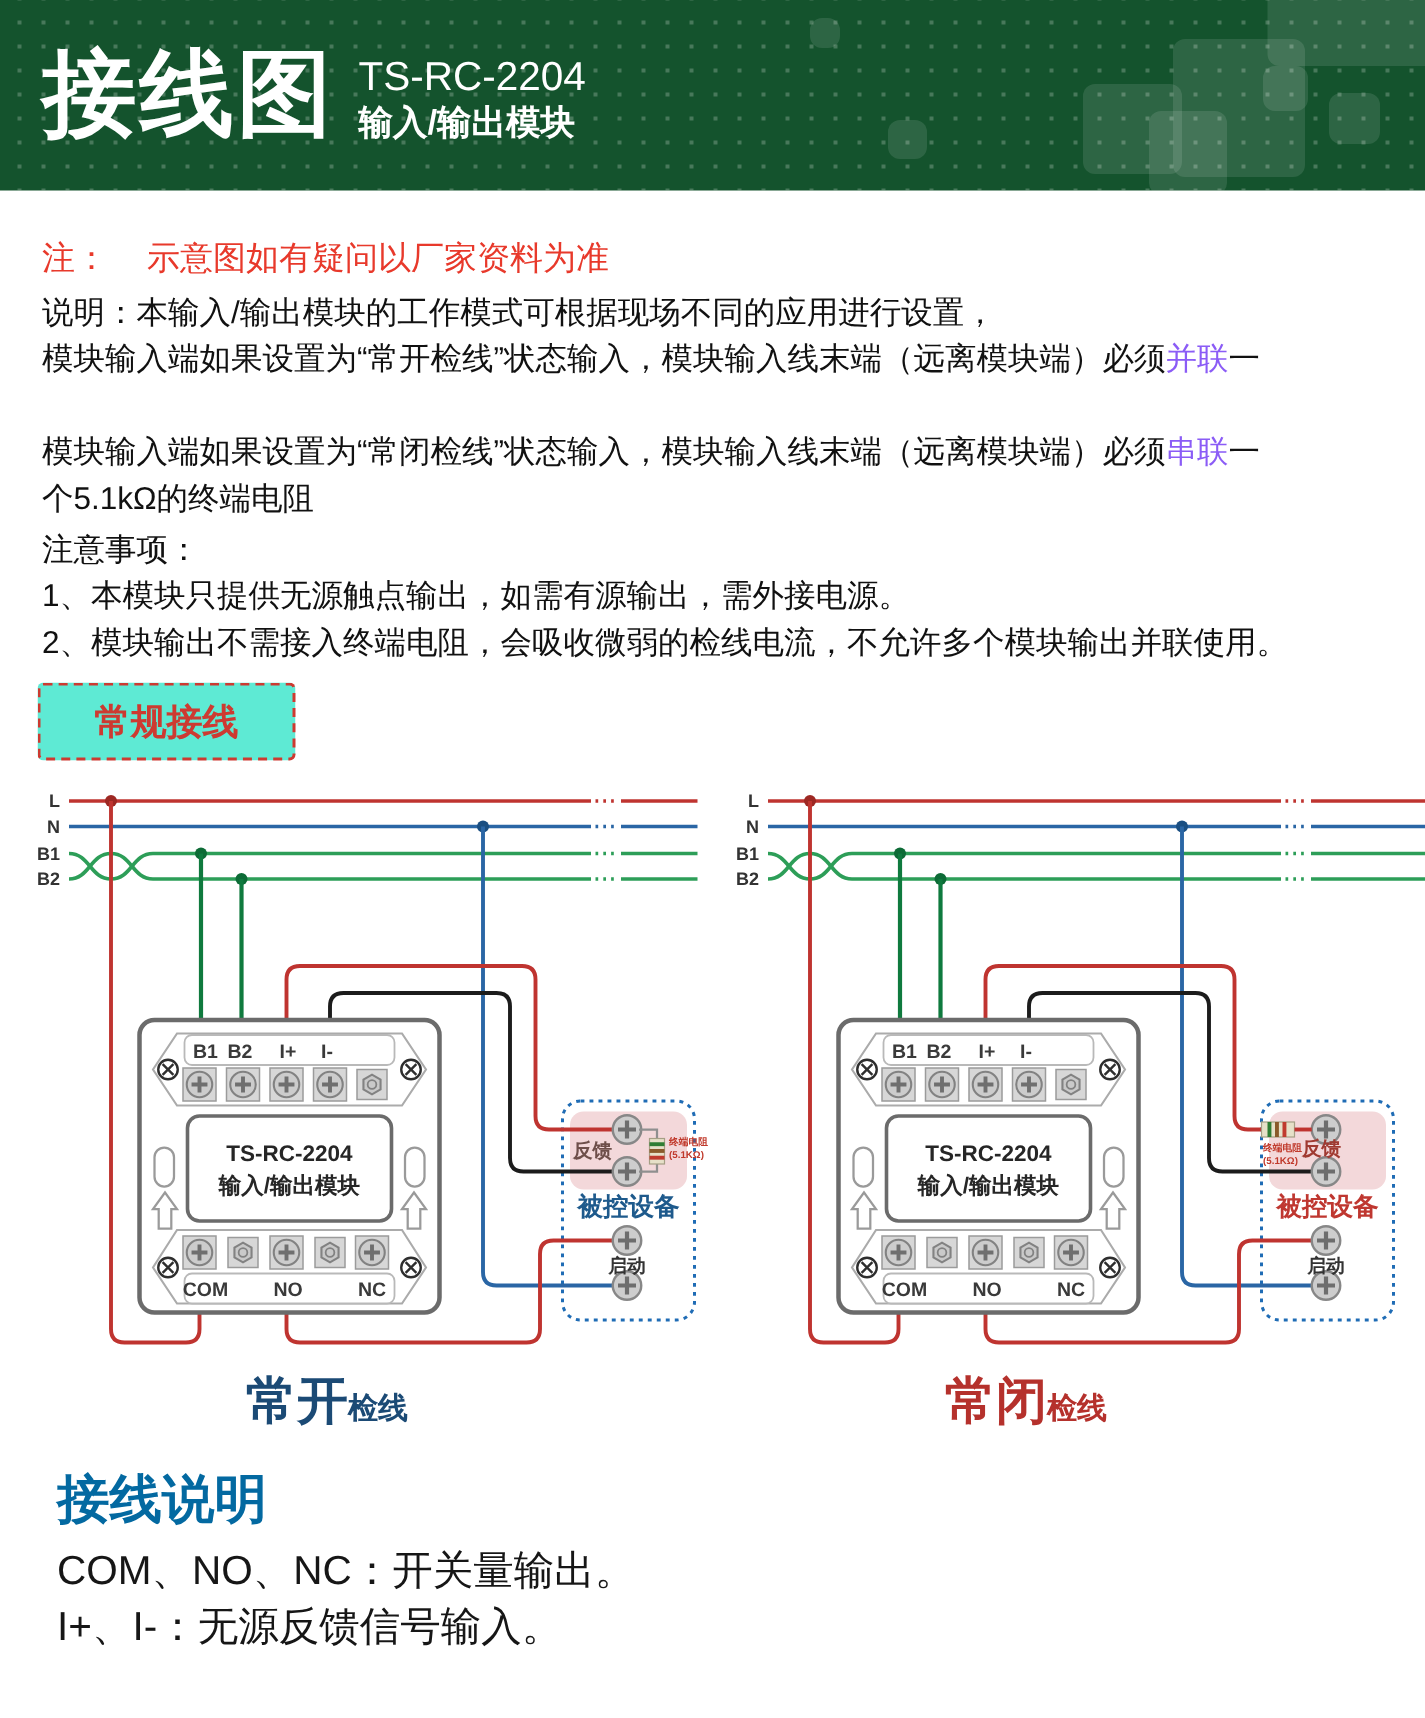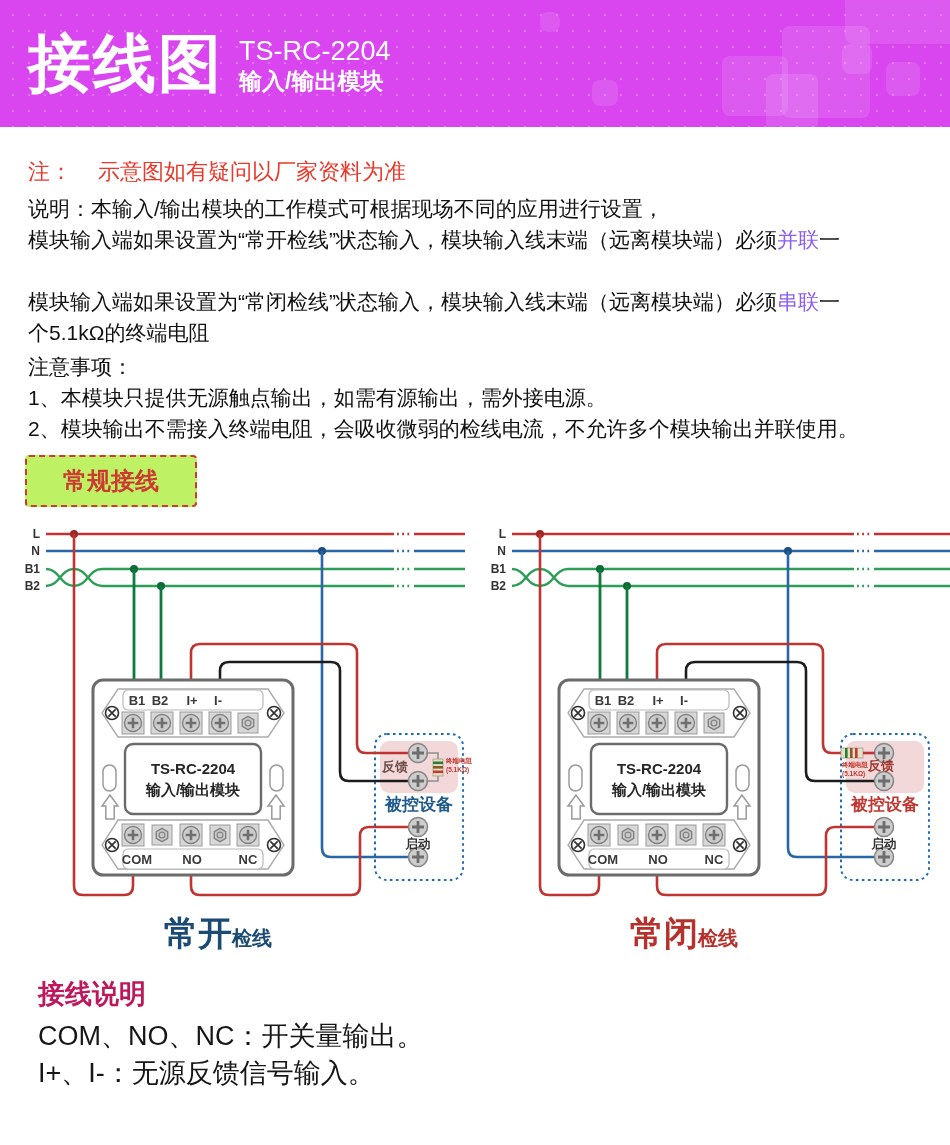--- a/index.html
+++ b/index.html
@@ -1,47 +1,47 @@
 <!DOCTYPE html>
 <html><head>
 <meta charset="utf-8">
 <style>
   html,body{margin:0;padding:0}
   body{width:950px;height:1145px;background:#ffffff;overflow:hidden;
        font-family:"Liberation Sans","DejaVu Sans",sans-serif;color:#111}
   
-  .header{position:relative;height:127px;background:#d946ef;overflow:hidden}
+  .header{position:relative;height:127px;background:#14532d;overflow:hidden}
   .header .dots{position:absolute;inset:0;
       background-image:radial-gradient(rgba(255,255,255,.22) 1.4px,transparent 1.6px);
       background-size:16px 16px;background-position:5px 7px}
   .squares i{position:absolute;background:rgba(255,255,255,.11);border-radius:8px;display:block}
   .header-content{position:absolute;left:28px;top:0;height:100%;display:flex;align-items:center;gap:16px;z-index:2}
   .header h1{margin:0;color:#fff;font-size:63px;font-weight:700;letter-spacing:2px;line-height:1}
   .hmeta{color:#fff;padding-top:4px}
   .hmodel{font-size:27px;line-height:31px;font-weight:400}
   .hsub{font-size:23px;line-height:28px;font-weight:700}
   
   .notes{padding:30px 24px 0 28px}
   .notes p{margin:0}
   .note-line{font-size:22px;line-height:30px;color:#e8392b;margin-bottom:6px !important}
   .note-line .gap{margin-left:26px}
   .red{color:#8b5cf6}
   .desc{font-size:21px;line-height:31px;color:#111;margin-top:3px !important}
   .bold{font-weight:400}
   
   .section-label{display:inline-block;margin:11px 0 0 25px;padding:8px 36px;
       border:2px dashed #cd3a31;border-radius:4px;color:#cd3a31;
-      font-size:24px;font-weight:700;background:#bef264}
+      font-size:24px;font-weight:700;background:#5eead4}
   
   .diagram{position:relative;height:445px;margin-top:10px}
   .diagram svg{position:absolute;left:0;top:0}
   svg text{font-family:"Liberation Sans","DejaVu Sans",sans-serif}
   
   .legend{padding:14px 0 0 38px}
-  .legend h2{margin:0 0 6px 0;font-size:27px;font-weight:700;color:#be185d}
+  .legend h2{margin:0 0 6px 0;font-size:35px;font-weight:700;color:#0369a1}
   .legend p{margin:0;font-size:27px;line-height:37px;color:#161616}
 </style>
 </head>
 <body>
 
 <div class="page">
 
   <header class="header">
     <div class="dots"></div>
     <div class="squares">

